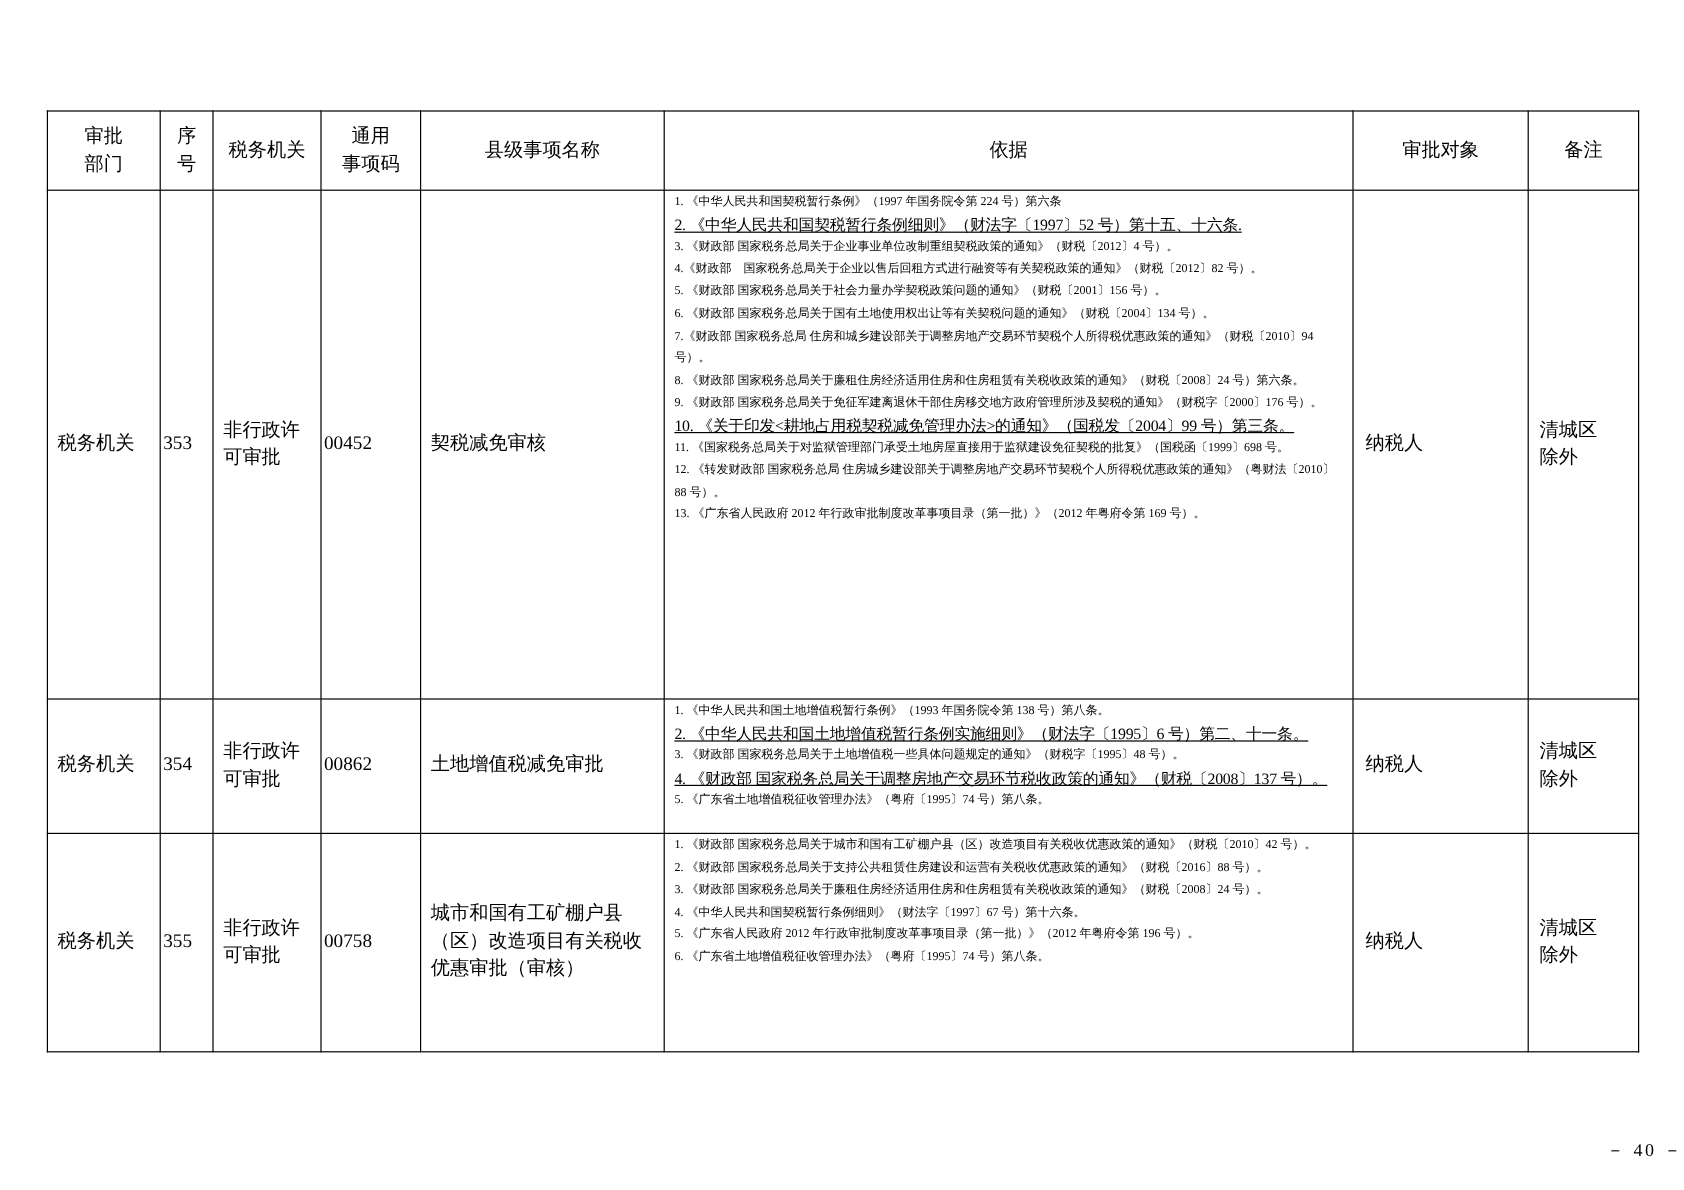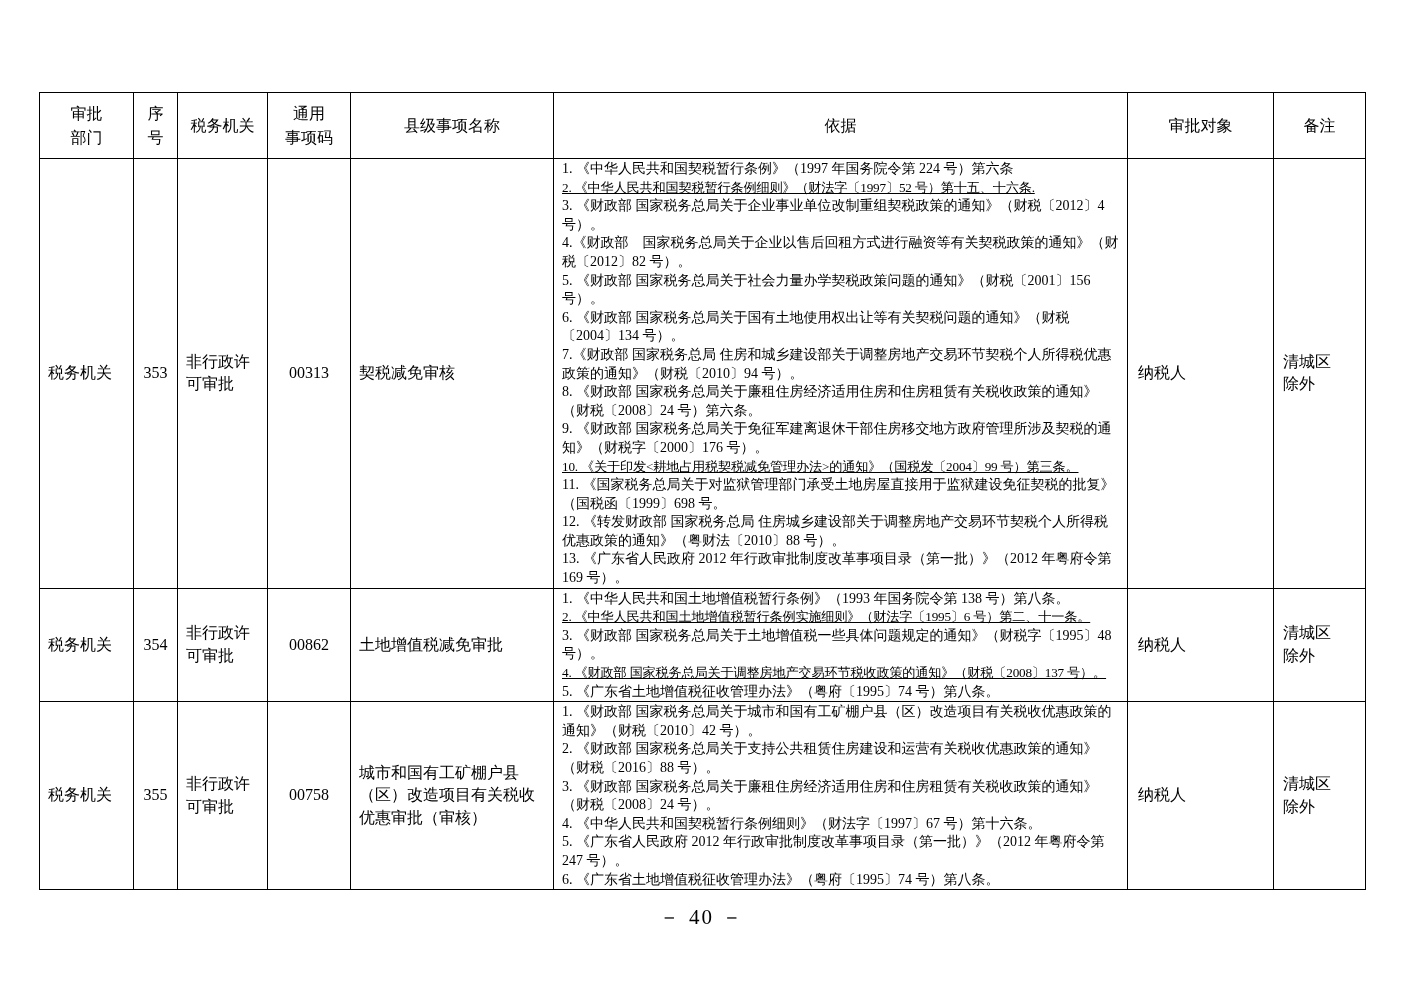--- a/index.html
+++ b/index.html
@@ -38,45 +38,45 @@
   }
   tbody tr:nth-child(1) { height: 424px; }
   tbody tr:nth-child(2) { height: 112px; }
   tbody tr:nth-child(3) { height: 182px; }
   td {
     font-size: 16px;
     vertical-align: middle;
     padding: 2px 8px;
     line-height: 1.42;
   }
-  td.c-seq, td.c-code { text-align: center; padding: 2px 2px; }
+  td.c-seq, td.c-code { padding: 2px 2px; }
   td.c-dept, td.c-cat, td.c-name, td.c-target, td.c-remark { text-align: left; }
   td.c-target { padding-left: 10px; }
   td.c-remark { padding-left: 9px; padding-right: 24px; }
   td.c-basis {
     vertical-align: top;
     padding: 1px 6px 0 8px;
   }
   .basis-item {
-    font-size: 14px;
+    font-size: 10px;
     line-height: 18.6px;
     text-align: left;
   }
   .basis-item.condensed {
     font-size: 13.2px;
     letter-spacing: -0.2px;
     line-height: 18.6px;
     text-decoration: underline;
   }
   .footer {
     position: absolute;
-    left: 0; top: 903px;
+    left: 0; top: 949px;
     width: 100%;
-    text-align: center;
-    font-size: 21px;
+    text-align: right;
+    font-size: 15px;
     letter-spacing: 2px;
   }
 </style>
 </head>
 <body>
 
 <div class="page">
   <table class="doc-table">
     <colgroup>
       <col style="width:94px">
@@ -101,21 +101,21 @@
         <th>依据</th>
         <th>审批对象</th>
         <th>备注</th>
       </tr>
     </thead>
     <tbody>
         <tr>
     <td class="c-dept">税务机关</td>
     <td class="c-seq">353</td>
     <td class="c-cat">非行政许可审批</td>
-    <td class="c-code">00313</td>
+    <td class="c-code">00452</td>
     <td class="c-name">契税减免审核</td>
     <td class="c-basis">
             <div class="basis-item">1. 《中华人民共和国契税暂行条例》（1997 年国务院令第 224 号）第六条</div>
             <div class="basis-item condensed">2. 《中华人民共和国契税暂行条例细则》（财法字〔1997〕52 号）第十五、十六条.</div>
             <div class="basis-item">3. 《财政部 国家税务总局关于企业事业单位改制重组契税政策的通知》（财税〔2012〕4 号）。</div>
             <div class="basis-item">4.《财政部　国家税务总局关于企业以售后回租方式进行融资等有关契税政策的通知》（财税〔2012〕82 号）。</div>
             <div class="basis-item">5. 《财政部 国家税务总局关于社会力量办学契税政策问题的通知》（财税〔2001〕156 号）。</div>
             <div class="basis-item">6. 《财政部 国家税务总局关于国有土地使用权出让等有关契税问题的通知》（财税〔2004〕134 号）。</div>
             <div class="basis-item">7.《财政部 国家税务总局 住房和城乡建设部关于调整房地产交易环节契税个人所得税优惠政策的通知》（财税〔2010〕94 号）。</div>
             <div class="basis-item">8. 《财政部 国家税务总局关于廉租住房经济适用住房和住房租赁有关税收政策的通知》（财税〔2008〕24 号）第六条。</div>
@@ -148,21 +148,21 @@
     <td class="c-dept">税务机关</td>
     <td class="c-seq">355</td>
     <td class="c-cat">非行政许可审批</td>
     <td class="c-code">00758</td>
     <td class="c-name">城市和国有工矿棚户县（区）改造项目有关税收优惠审批（审核）</td>
     <td class="c-basis">
             <div class="basis-item">1. 《财政部 国家税务总局关于城市和国有工矿棚户县（区）改造项目有关税收优惠政策的通知》（财税〔2010〕42 号）。</div>
             <div class="basis-item">2. 《财政部 国家税务总局关于支持公共租赁住房建设和运营有关税收优惠政策的通知》（财税〔2016〕88 号）。</div>
             <div class="basis-item">3. 《财政部 国家税务总局关于廉租住房经济适用住房和住房租赁有关税收政策的通知》（财税〔2008〕24 号）。</div>
             <div class="basis-item">4. 《中华人民共和国契税暂行条例细则》（财法字〔1997〕67 号）第十六条。</div>
-            <div class="basis-item">5. 《广东省人民政府 2012 年行政审批制度改革事项目录（第一批）》（2012 年粤府令第 247 号）。</div>
+            <div class="basis-item">5. 《广东省人民政府 2012 年行政审批制度改革事项目录（第一批）》（2012 年粤府令第 196 号）。</div>
             <div class="basis-item">6. 《广东省土地增值税征收管理办法》（粤府〔1995〕74 号）第八条。</div>
           </td>
     <td class="c-target">纳税人</td>
     <td class="c-remark">清城区除外</td>
   </tr>
       </tbody>
   </table>
   <div class="footer">－ 40 －</div>
 </div>
 

